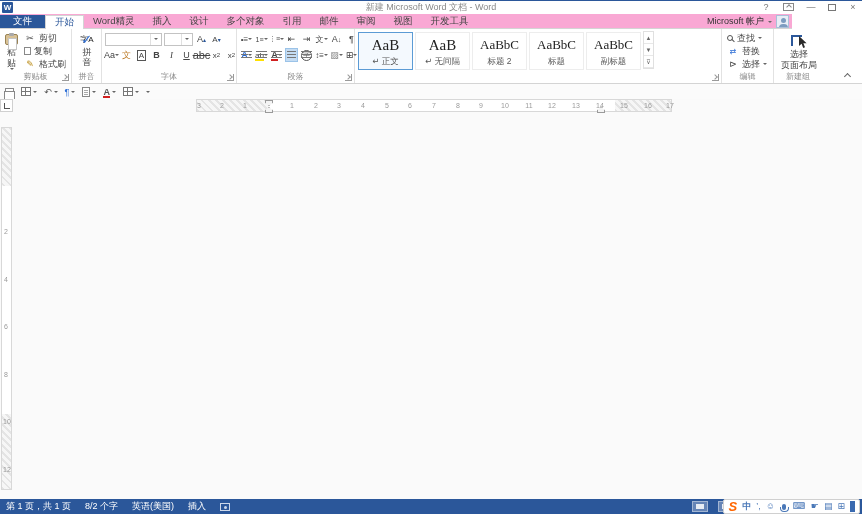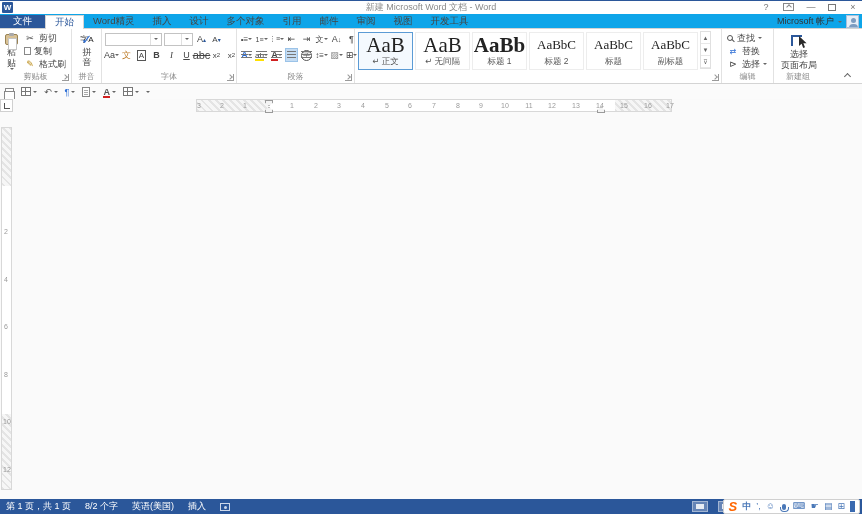--- a/index.html
+++ b/index.html
@@ -9,21 +9,21 @@
   .titlebar{position:absolute;left:0;top:0;width:862px;height:14px;background:#fff;border-top:1px solid #2b579a;display:flex;align-items:center}
   .appicon{width:11px;height:11px;margin-left:2px;background:#2b579a;color:#fff;font-size:8px;font-weight:bold;display:flex;align-items:center;justify-content:center;border-radius:1px}
   .title{position:absolute;left:0;right:0;text-align:center;color:#8a8a8a;font-size:9px}
   .wincontrols{position:absolute;right:2px;top:1px;display:flex;gap:10px;align-items:center;color:#777;font-size:9px}
   .wc{width:14px;text-align:center;cursor:default}
   .ribopt{width:11px;height:8px;border:1px solid #888;position:relative}
   .ribopt::after{content:"";position:absolute;left:3px;top:1px;width:3px;height:3px;border-left:1px solid #888;border-top:1px solid #888;transform:rotate(45deg)}
   .restic{width:8px;height:7px;border:1px solid #777;position:relative;background:#fff}
   .restic::before{content:"";position:absolute;left:2px;top:-3px;width:8px;height:7px;border:1px solid #777;z-index:-1}
   
-  .tabrow{position:absolute;left:0;top:14px;width:862px;height:15px;background:#0ea5e9;border-bottom:1px solid #d4d4d4;display:flex;align-items:center}
+  .tabrow{position:absolute;left:0;top:14px;width:792px;height:15px;background:#f9a8d4;border-bottom:1px solid #d4d4d4;display:flex;align-items:center}
   .tab{padding:0 9px;display:flex;align-items:center;color:#444;font-size:9.5px;cursor:default}
   .tab.file{background:#2b579a;color:#fff;padding:0 13px}
   .tab.sel{background:#fff;color:#2b579a;border:1px solid #d4d4d4;border-bottom:none;margin-bottom:-1px;z-index:2}
   .accountbox{position:absolute;right:3px;top:0;height:15px;display:flex;align-items:center;gap:4px;color:#333}
   .avatar{width:13px;height:13px;background:#e8eef6;border:1px solid #aac0da;position:relative;overflow:hidden}
   .avatar::before{content:"";position:absolute;left:4px;top:2px;width:5px;height:5px;border-radius:50%;background:#7d9cc0}
   .avatar::after{content:"";position:absolute;left:2px;top:8px;width:9px;height:6px;border-radius:4px 4px 0 0;background:#7d9cc0}
   .caret{display:inline-block;width:0;height:0;border-left:3px solid transparent;border-right:3px solid transparent;border-top:3px solid #666}
   .caret.sm{border-left-width:2.5px;border-right-width:2.5px;border-top-width:2.5px}
   
@@ -53,21 +53,21 @@
   .ubar i{position:absolute;left:0;right:0;bottom:-1px;height:2px}
   .lines{width:11px;height:9px;background-repeat:no-repeat;background-image:linear-gradient(#777,#777),linear-gradient(#777,#777),linear-gradient(#777,#777),linear-gradient(#777,#777)}
   .al-left{background-size:11px 1px,7px 1px,11px 1px,7px 1px;background-position:0 0,0 3px,0 6px,0 9px}
   .al-center{background-size:11px 1px,7px 1px,11px 1px,7px 1px;background-position:0 0,2px 3px,0 6px,2px 9px}
   .al-right{background-size:11px 1px,7px 1px,11px 1px,7px 1px;background-position:0 0,4px 3px,0 6px,4px 9px}
   .al-just{background-size:11px 1px,11px 1px,11px 1px,11px 1px;background-position:0 0,0 3px,0 6px,0 9px}
   .circ-char{width:11px;height:11px;border:1px solid #555;border-radius:50%;display:inline-flex;align-items:center;justify-content:center;font-size:7px;color:#555}
   
   .stylecard{width:55px;height:38px;border:1px solid #ededed;background:#fff;display:flex;flex-direction:column;align-items:center;justify-content:flex-start;padding-top:1px;cursor:pointer}
   .stylecard.sel{border:1px solid #5b9bd5;background:#f4f9fe}
-  .sprev{font-family:"Liberation Serif","DejaVu Serif",serif;font-size:21px;color:#222;line-height:22px;white-space:nowrap}
+  .sprev{font-family:"Liberation Serif","DejaVu Serif",serif;font-size:15px;color:#222;line-height:22px;white-space:nowrap}
   .sprev.b{font-weight:bold}
   .sname{font-size:8.5px;color:#555;white-space:nowrap}
   .gallery{display:flex;gap:2px;padding-top:1px}
   .gscroll{width:11px;height:38px;margin-left:2px;border:1px solid #e0e0e0;display:flex;flex-direction:column}
   .gscroll div{flex:1;display:flex;align-items:center;justify-content:center;font-size:6px;color:#666;border-bottom:1px solid #e8e8e8;cursor:pointer}
   
   .mag{display:inline-block;width:6px;height:6px;border:1px solid #555;border-radius:50%;position:relative;margin-right:1px}
   .mag::after{content:"";position:absolute;width:4px;height:1px;background:#555;transform:rotate(45deg);right:-3px;bottom:-1px}
   
   .selobj-icon{position:relative;width:18px;height:16px}
@@ -316,24 +316,20 @@
   <div class="rgroup" style="width:367px">
     <div style="display:flex">
       <div class="gallery">
         <div class="stylecard sel">
           <span class="sprev">AaB</span>
           <span class="sname"><span>↵</span> <span>正文</span></span>
         </div>
         <div class="stylecard">
           <span class="sprev">AaB</span>
           <span class="sname"><span>↵</span> <span>无间隔</span></span>
-        </div>
-        <div class="stylecard">
-          <span class="sprev b">AaBb</span>
-          <span class="sname">标题 1</span>
         </div>
         <div class="stylecard">
           <span class="sprev" style="font-size:13px">AaBbC</span>
           <span class="sname">标题 2</span>
         </div>
         <div class="stylecard">
           <span class="sprev" style="font-size:13px">AaBbC</span>
           <span class="sname">标题</span>
         </div>
         <div class="stylecard">

